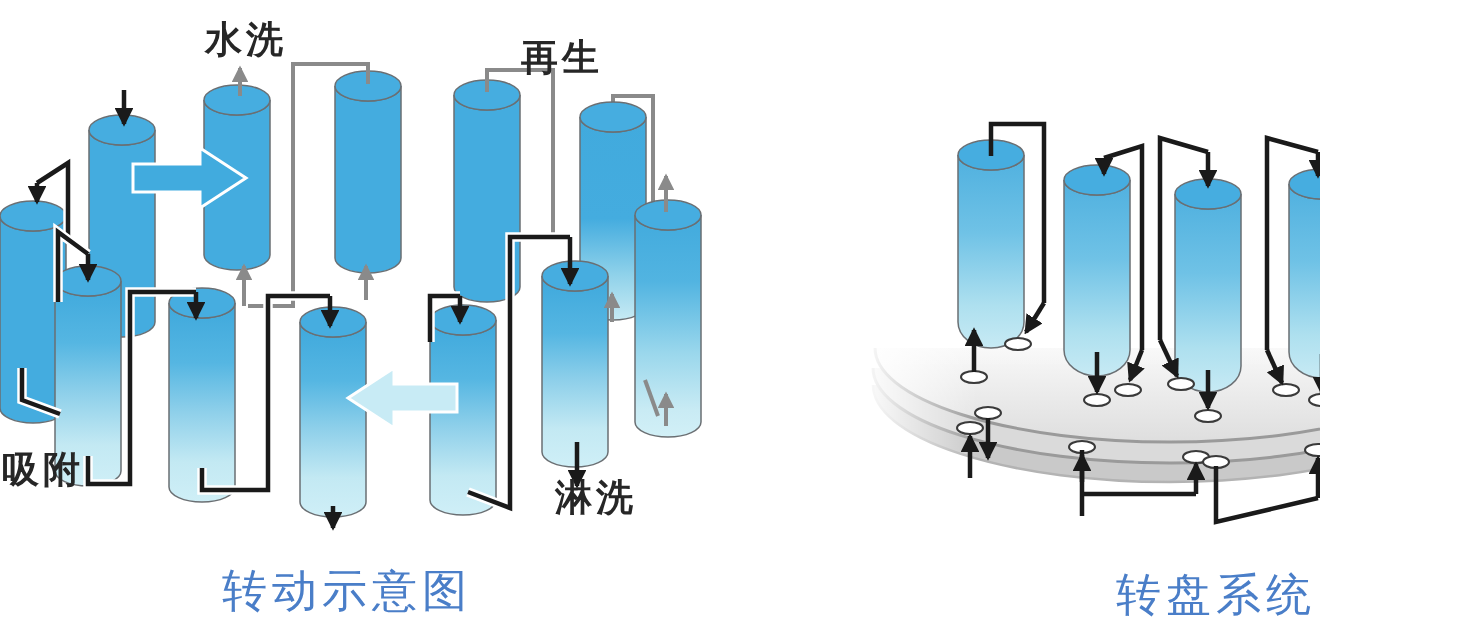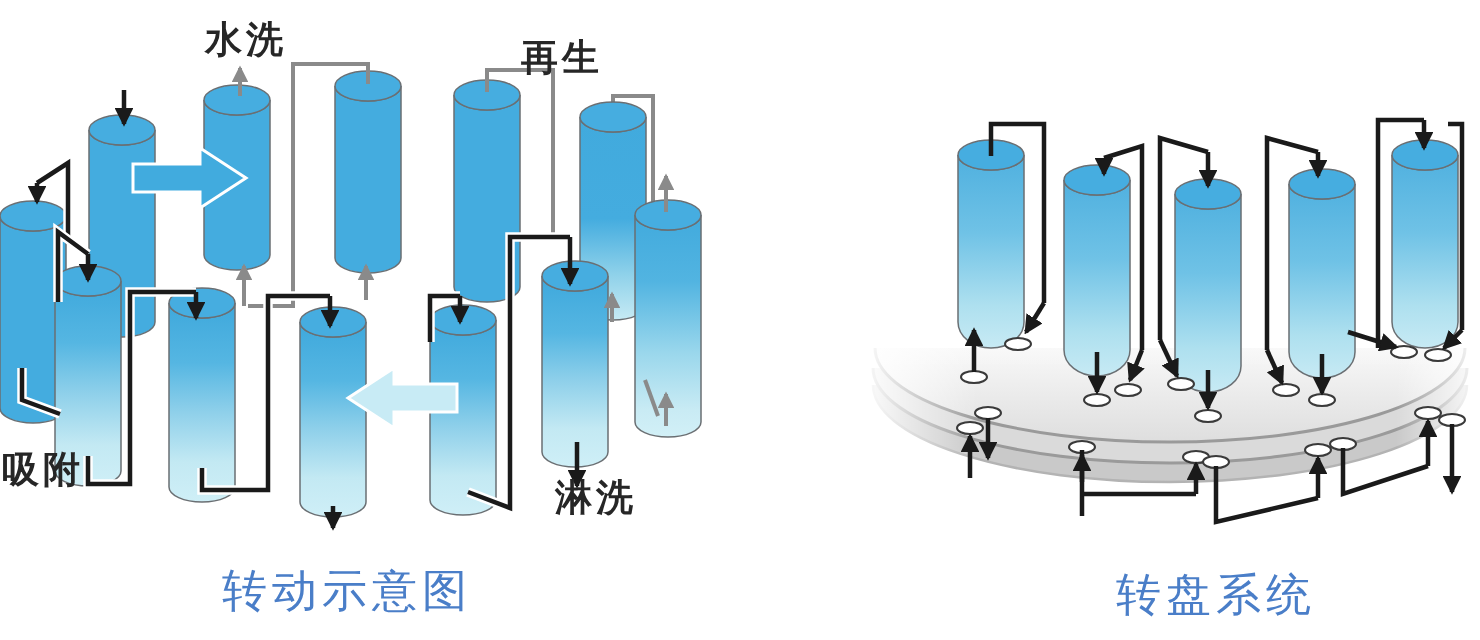--- a/index.html
+++ b/index.html
@@ -1,16 +1,16 @@
 <!DOCTYPE html>
 <html><head>
 <meta charset="utf-8">
 <style>
   html,body{margin:0;padding:0;background:#ffffff;}
-  .stage{position:relative;width:1480px;height:640px;background:#fff;overflow:hidden;
+  .stage{position:relative;width:1320px;height:640px;background:#fff;overflow:hidden;
          font-family:"Liberation Sans",sans-serif;}
   svg{display:block}
   .cyl-body{stroke:#6a6f73;stroke-width:1.5}
   .cyl-top{stroke:#6a6f73;stroke-width:1.5;fill:#46ADE0}
   .pg{stroke:#8a8a8a;stroke-width:4;fill:none;stroke-linejoin:miter}
   .pw{stroke:#ffffff;stroke-width:9.5;fill:none;stroke-linejoin:miter}
   .pk{stroke:#1a1a1a;stroke-width:4.5;fill:none;stroke-linejoin:miter}
   .port{fill:#ffffff;stroke:#3a3a3a;stroke-width:2}
   .rim{fill:none;stroke:#9a9a9a;stroke-width:3}
   .rim2{fill:none;stroke:#b3b3b3;stroke-width:2.5}

